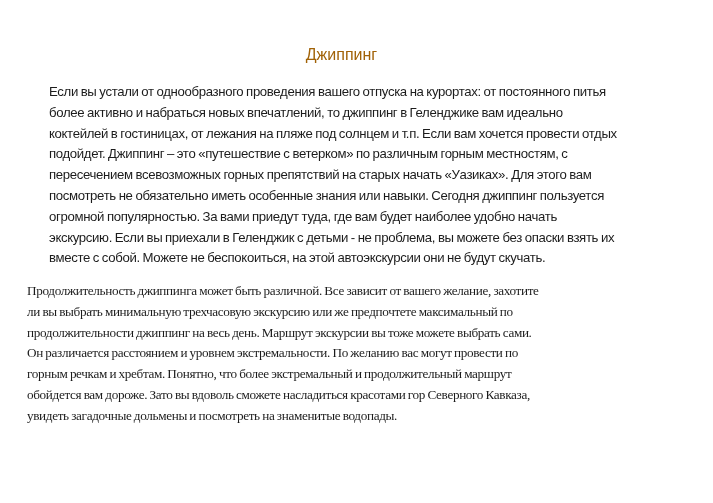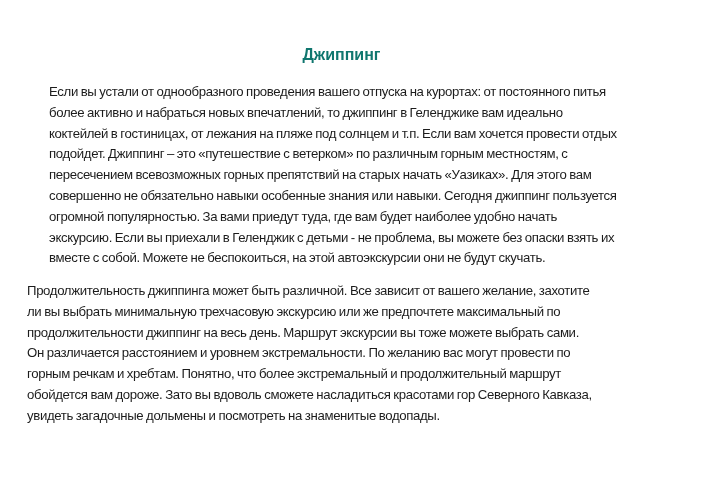--- a/index.html
+++ b/index.html
@@ -21,57 +21,57 @@
       top: 0;
       width: 713px;
       height: 503px;
     }
     .title {
       position: absolute;
       left: 0;
       top: 44px;
       width: 683px;
       text-align: center;
-      font-weight: bold;
+      font-weight: normal;
       font-size: 16px;
       line-height: 22px;
-      color: #0f766e;
+      color: #a16207;
       letter-spacing: 0px;
     }
     .para {
       position: absolute;
       left: 27px;
       width: 640px;
       margin: 0;
       font-size: 13.2px;
       line-height: 20.8px;
       color: #1c1c1c;
       letter-spacing: -0.35px;
       word-spacing: -0.5px;
     }
     .para .line {
       display: block;
       white-space: nowrap;
     }
     .p1 { top: 82px; margin-left: 22px; }
-    .p2 { top: 281px; }
+    .p2 { top: 281px; font-family: Liberation Serif, serif; }
   </style>
 </head>
 <body>
 
 <div class="page">
   <div class="title">Джиппинг</div>
 
   <p class="para p1">
     <span class="line">Если вы устали от однообразного проведения вашего отпуска на курортах: от постоянного питья</span>
     <span class="line">более активно и набраться новых впечатлений, то джиппинг в Геленджике вам идеально</span>
     <span class="line">коктейлей в гостиницах, от лежания на пляже под солнцем и т.п. Если вам хочется провести отдых</span>
     <span class="line">подойдет. Джиппинг – это «путешествие с ветерком» по различным горным местностям, с</span>
     <span class="line">пересечением всевозможных горных препятствий на старых начать «Уазиках». Для этого вам</span>
-    <span class="line">совершенно не обязательно навыки особенные знания или навыки. Сегодня джиппинг пользуется</span>
+    <span class="line">посмотреть не обязательно иметь особенные знания или навыки. Сегодня джиппинг пользуется</span>
     <span class="line">огромной популярностью. За вами приедут туда, где вам будет наиболее удобно начать</span>
     <span class="line">экскурсию. Если вы приехали в Геленджик с детьми - не проблема, вы можете без опаски взять их</span>
     <span class="line">вместе с собой. Можете не беспокоиться, на этой автоэкскурсии они не будут скучать.</span>
   </p>
 
   <p class="para p2">
     <span class="line">Продолжительность джиппинга может быть различной. Все зависит от вашего желание, захотите</span>
     <span class="line">ли вы выбрать минимальную трехчасовую экскурсию или же предпочтете максимальный по</span>
     <span class="line">продолжительности джиппинг на весь день. Маршрут экскурсии вы тоже можете выбрать сами.</span>
     <span class="line">Он различается расстоянием и уровнем экстремальности. По желанию вас могут провести по</span>

